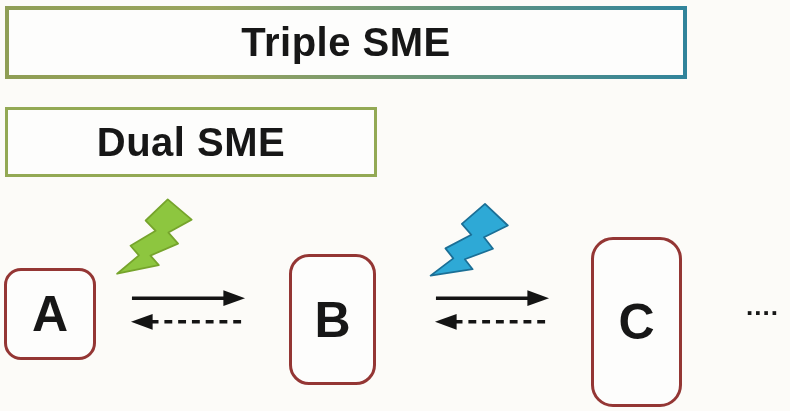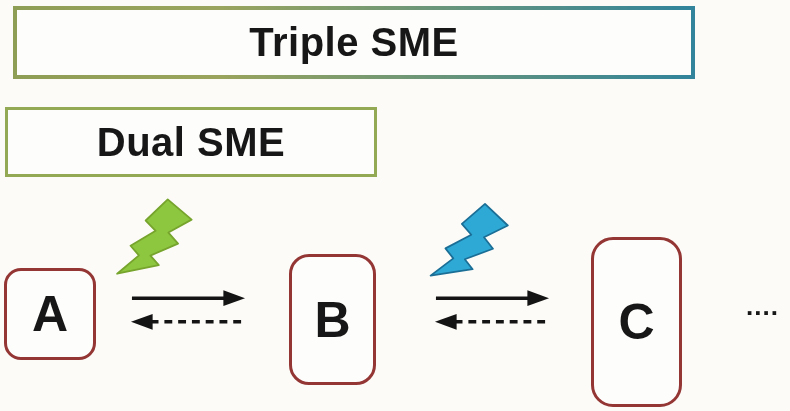--- a/index.html
+++ b/index.html
@@ -33,21 +33,20 @@
   .triple-box {
     left: 5px;
     top: 6px;
     width: 682px;
     height: 73px;
     border: 4px solid;
     border-image: linear-gradient(90deg,
         var(--triple-border-left, #8F9E55) 0%,
         #9aa45c 30%,
         var(--triple-border-right, #31849B) 100%) 1;
-    margin-left: 8px;
   }
   .dual-box {
     left: 5px;
     top: 107px;
     width: 372px;
     height: 70px;
     border: 3px solid var(--dual-border, #93A954);
     align-items: center;
   }
 

